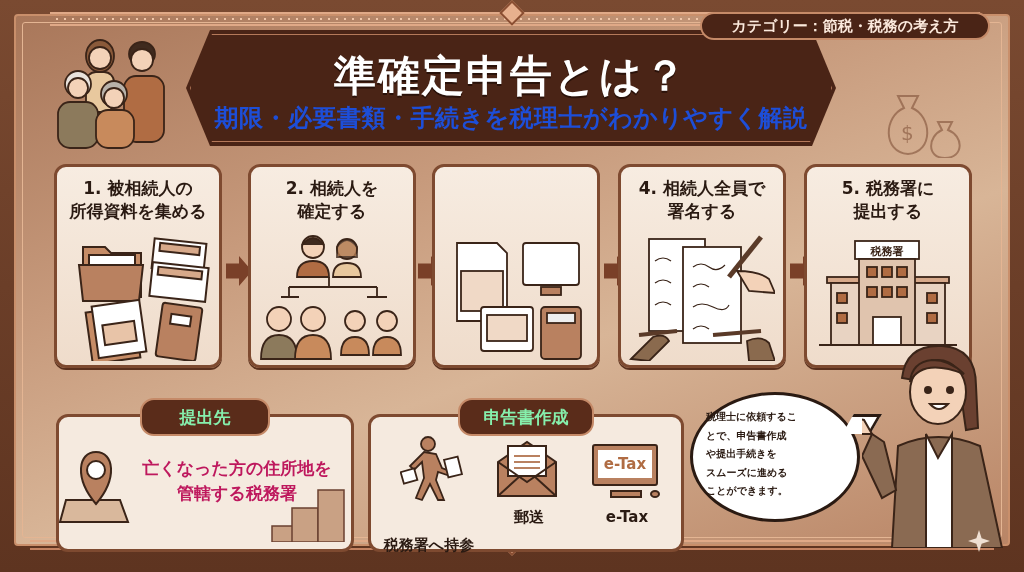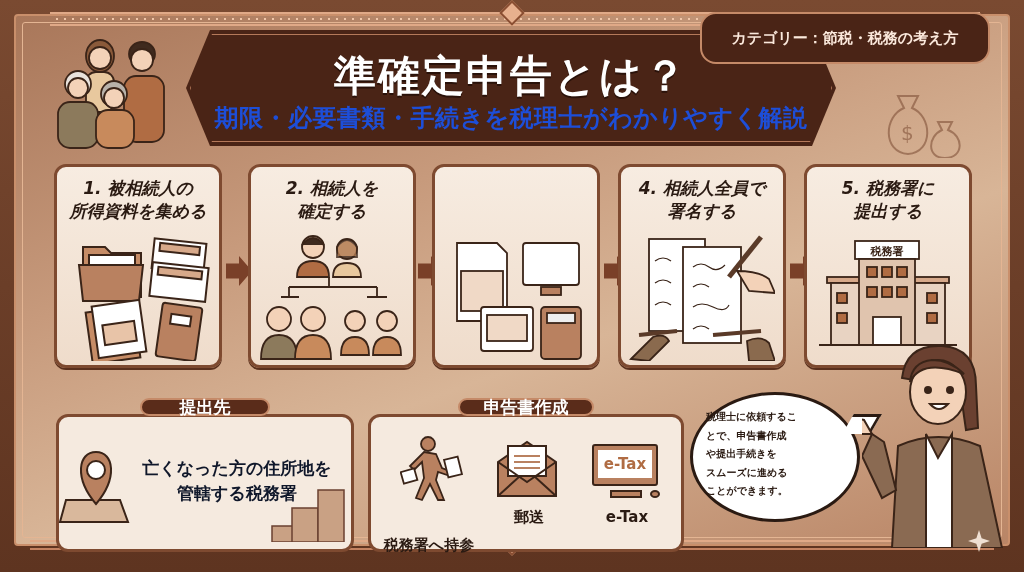--- a/index.html
+++ b/index.html
@@ -49,59 +49,58 @@
   .title {
     position: absolute; left: 186px; top: 48px; width: 650px; text-align: center;
     color: #ffffff; font-weight: bold; font-size: 42px; letter-spacing: 2px;
     text-shadow: 0 2px 0 #2a120a;
   }
   .subtitle {
     position: absolute; left: 186px; top: 102px; width: 650px; text-align: center;
     color: #1d4ed8; font-weight: bold; font-size: 24px; letter-spacing: 0.5px;
   }
   .category {
-    position: absolute; left: 700px; top: 12px; width: 290px; height: 52px;
+    position: absolute; left: 700px; top: 12px; width: 290px; height: 28px;
     background: #4a2416; border: 2px solid #c58a68; border-radius: 16px;
     color: #fbe9dc; font-weight: bold; font-size: 15px;
     display: flex; align-items: center; justify-content: center;
   }
   .money-bags { position: absolute; left: 868px; top: 82px; width: 110px; height: 76px; opacity: 0.55; }
 
   
   .step {
     position: absolute; top: 164px; width: 168px; height: 204px;
     background: linear-gradient(180deg, #f7ece1 0%, #efdccb 100%);
     border: 3px solid #7e4a30; border-radius: 12px;
     box-shadow: 0 2px 0 #5a301d;
   }
   .step-title {
     position: absolute; left: 0; top: 10px; width: 100%; text-align: center;
     font-weight: bold; font-size: 17px; line-height: 23px; color: #2a1a12;
     white-space: pre-line;
-    font-style: italic;
   }
   .step-art { position: absolute; left: 8px; top: 64px; width: 146px; height: 130px; }
   .arrow {
     position: absolute; top: 256px; width: 26px; height: 30px;
     background: #7a4028;
     clip-path: polygon(0 25%, 50% 25%, 50% 0, 100% 50%, 50% 100%, 50% 75%, 0 75%);
   }
 
   
   .panel {
     position: absolute; background: #f5eadf; border: 3px solid #7e4a30; border-radius: 12px;
   }
   .panel-tag {
-    position: absolute; height: 18px; background: #5a2c1a; border: 2px solid #c58a68;
-    border-radius: 14px; color: #ffffff; font-weight: bold; font-size: 17px;
+    position: absolute; height: 38px; background: #5a2c1a; border: 2px solid #c58a68;
+    border-radius: 14px; color: #86efac; font-weight: bold; font-size: 17px;
     display: flex; align-items: center; justify-content: center;
   }
   .dest-text {
     position: absolute; left: 132px; top: 456px; width: 210px; text-align: center;
-    font-weight: bold; font-size: 17px; line-height: 25px; color: #0f172a;
+    font-weight: bold; font-size: 17px; line-height: 25px; color: #be185d;
     white-space: pre-line;
   }
   .method-label {
     position: absolute; top: 508px; font-weight: bold; font-size: 15px; color: #2a1a12;
     text-align: center; width: 110px;
   }
 
   
   .bubble {
     position: absolute; left: 690px; top: 392px; width: 170px; height: 130px;

